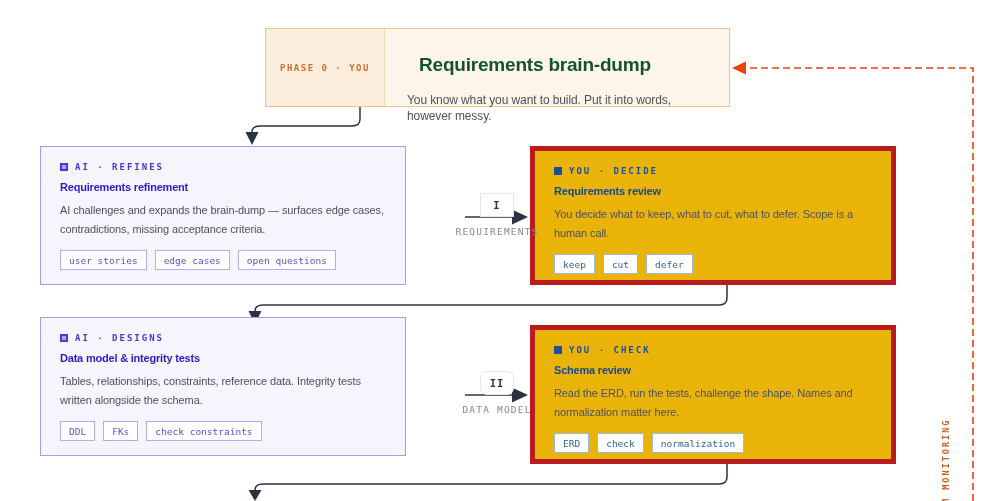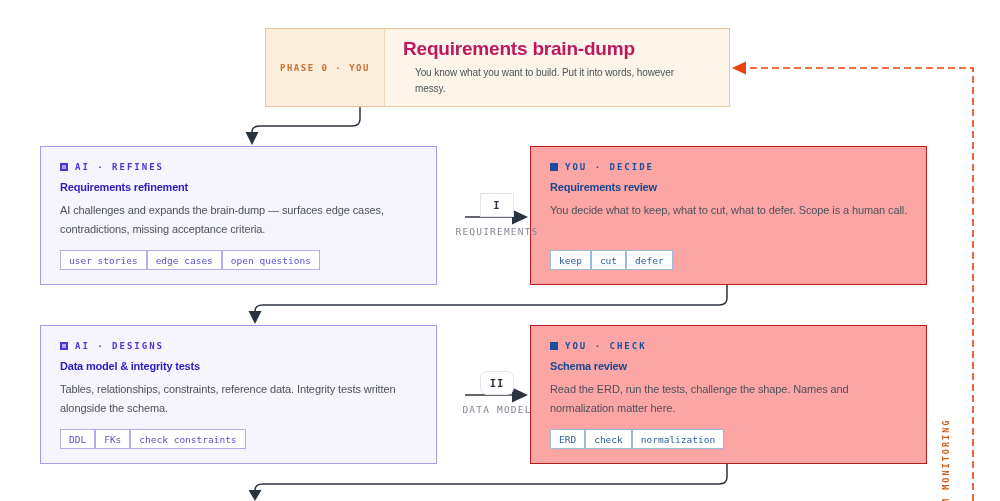--- a/index.html
+++ b/index.html
@@ -17,51 +17,51 @@
   }
   .phase-pane {
     flex:0 0 118px; background:#faeddc; border-right:1px solid #f1d9b6;
     display:flex; align-items:center; justify-content:center;
   }
   .phase-label {
     font-family:"DejaVu Sans Mono", monospace; font-size:9px; font-weight:bold;
     letter-spacing:1.5px; color:#d0702f; white-space:nowrap;
   }
   .tb-body { padding:9px 18px 0 18px; }
-  .tb-title { margin:0; font-size:19px; font-weight:700; color:#be185d; letter-spacing:-0.2px; }
+  .tb-title { margin:16px; font-size:19px; font-weight:700; color:#14532d; letter-spacing:-0.2px; }
   .tb-desc {
-    margin:5px 12px 0; font-size:10px; letter-spacing:-0.1px; line-height:16px;
+    margin:5px 4px 0; font-size:12px; letter-spacing:-0.1px; line-height:16px;
     color:#4d525a; max-width:302px;
   }
 
   
   .card {
-    position:absolute; width:397px; height:139px; box-sizing:border-box;
+    position:absolute; width:366px; height:139px; box-sizing:border-box;
     padding:15px 16px 0 19px; z-index:2;
   }
   .card.indigo { background:#f6f4fd; border:1px solid #a79bee; }
-  .card.blue   { background:#fca5a5; border:1px solid #b91c1c; }
+  .card.blue   { background:#eab308; border:5px solid #b91c1c; }
   .card-label {
     display:flex; align-items:center; gap:7px;
     font-family:"DejaVu Sans Mono", monospace; font-size:9px; font-weight:bold;
     letter-spacing:2px; white-space:nowrap;
   }
   .indigo .card-label { color:#4b37d3; }
   .blue   .card-label { color:#1c4e9d; }
   .sq { width:8px; height:8px; flex:0 0 8px; box-sizing:border-box; }
   .indigo .sq { border:2px solid #4b37d3; background:#b0a4f0; }
   .blue   .sq { background:#1c4e9d; }
   .card-title { margin:9px 0 0; font-size:11px; font-weight:700; letter-spacing:-0.2px; }
   .indigo .card-title { color:#2c1cc5; }
   .blue   .card-title { color:#17498f; }
   .card-desc {
     margin:8px 0 0; height:37px; font-size:11px; letter-spacing:-0.1px;
     line-height:18.5px; color:#4d525a; max-width:391px;
   }
-  .tags { margin-top:12px; display:flex; gap:0; }
+  .tags { margin-top:12px; display:flex; gap:8px; }
   .tag {
     font-family:"DejaVu Sans Mono", monospace; font-size:9.5px;
     padding:4px 8px 3px 8px; border:1px solid; background:#ffffff; white-space:nowrap;
   }
   .indigo .tag { color:#5a50cd; border-color:#b6abee; }
   .blue   .tag { color:#2f5f9f; border-color:#9dbad8; }
 
   
   .numeral {
     position:absolute; width:34px; height:24px; box-sizing:border-box;
@@ -144,21 +144,21 @@
     </div>
     <h2 class="card-title">Requirements review</h2>
     <p class="card-desc">You decide what to keep, what to cut, what to defer. Scope is a human call.</p>
     <div class="tags">
       <span class="tag">keep</span>
       <span class="tag">cut</span>
       <span class="tag">defer</span>
     </div>
   </section>
 
-  <section class="card indigo" style="left:40px; top:325px;">
+  <section class="card indigo" style="left:40px; top:317px;">
     <div class="card-label">
       <span class="sq"></span>
       <span>AI · DESIGNS</span>
     </div>
     <h2 class="card-title">Data model &amp; integrity tests</h2>
     <p class="card-desc">Tables, relationships, constraints, reference data. Integrity tests written alongside the schema.</p>
     <div class="tags">
       <span class="tag">DDL</span>
       <span class="tag">FKs</span>
       <span class="tag">check constraints</span>

